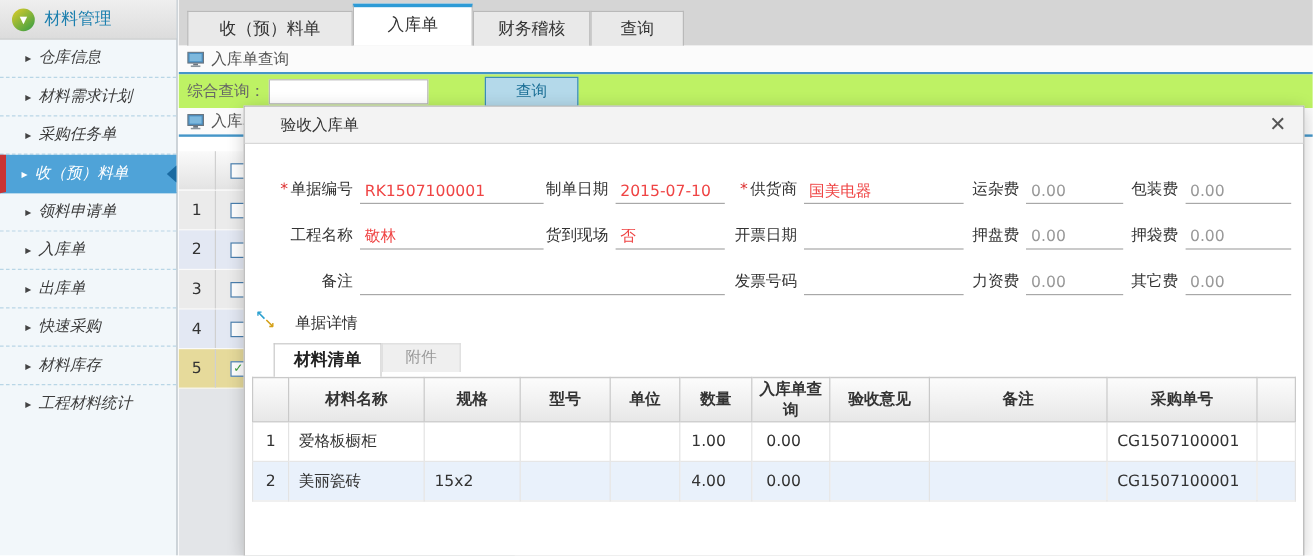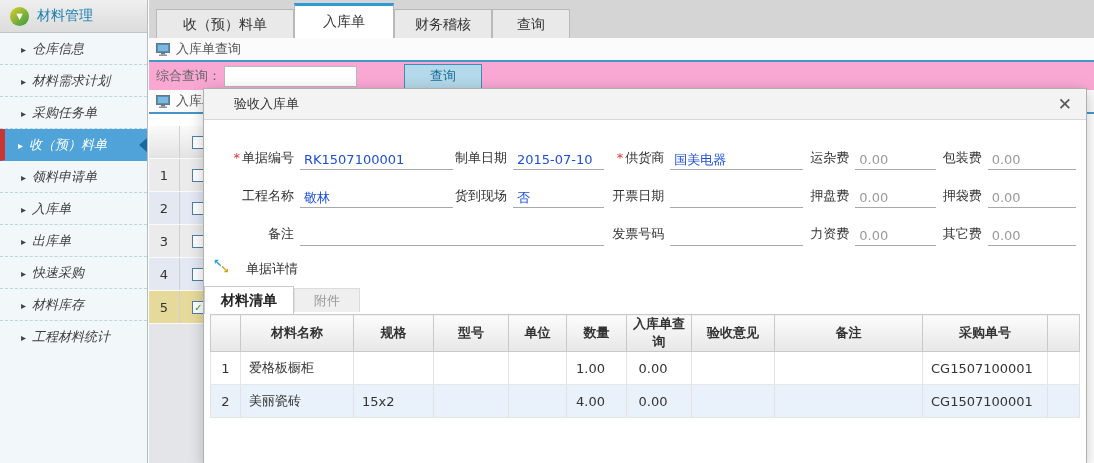--- a/index.html
+++ b/index.html
@@ -32,21 +32,21 @@
   .tabbar { height:38px; background:#d5d5d5; display:flex; align-items:flex-end; padding-left:7px; }
   .tab { height:29px; line-height:28px; background:#e9e9e9; border:1px solid #b9b9b9;
          border-bottom:none; text-align:center; font-size:14px; color:#333; cursor:pointer; }
   .tab.active { height:35px; line-height:31px; background:#fff; border-top:3px solid #2e9bd6; }
   .t1{width:138px;} .t2{width:100px;} .t3{width:98px;} .t4{width:78px;}
 
   .section-head { height:24px; background:#fbfbfb; border-bottom:2px solid #4596c8;
                   display:flex; align-items:center; padding-left:7px; gap:6px;
                   color:#555; white-space:nowrap; }
   .mon { flex:0 0 14px; }
-  .queryrow { height:28px; background:#f9a8d4; display:flex; align-items:center;
+  .queryrow { height:28px; background:#bef264; display:flex; align-items:center;
               padding-left:7px; color:#666; }
   .query-input { width:133px; height:21px; border:1px solid #b9b9b9; background:#fff;
                  margin-left:3px; font-size:12px; padding:0 4px; }
   .query-btn { margin-left:47px; width:78px; height:25px; background:#b4d9ea;
                border:1px solid #3a8fb7; color:#1b6f96; font-size:13px; cursor:pointer;
                font-family:inherit; }
 
   
   .bgtable { margin-top:12px; width:280px; }
   .bgrow { display:flex; height:33px; border-bottom:1px solid #fafafa; }
@@ -67,36 +67,36 @@
             display:flex; align-items:center; }
   .m-title { padding-left:30px; color:#333; }
   .m-close { margin-left:auto; margin-right:14px; color:#555; font-size:17px; cursor:pointer; }
 
   .form { padding:12px 10px 0 10px; }
   .frow { display:flex; height:38px; align-items:flex-end; }
   .f { display:flex; align-items:flex-end; }
   .lbl { text-align:right; color:#333; padding-bottom:3px; white-space:nowrap; }
   .req { color:#dd3333; margin-right:2px; }
   .inp { flex:1; border-bottom:1px solid #a8a8a8; height:21px; line-height:21px;
-         margin-left:6px; padding-left:4px; color:#1d4ed8; white-space:nowrap; overflow:hidden; }
+         margin-left:6px; padding-left:4px; color:#ef4444; white-space:nowrap; overflow:hidden; }
   .inp.amt { color:#999; }
   .c1{width:240px;} .c1 .lbl{width:80px;}
   .c2{width:152px;} .c2 .lbl{width:54px;}
   .c3{width:200px;} .c3 .lbl{width:60px;text-align:right;}
   .c4{width:133px;} .c4 .lbl{width:46px;}
   .c5{width:141px;margin-top:18px;} .c5 .lbl{width:46px;}
   .c12{width:392px;} .c12 .lbl{width:80px;}
 
   .detail-head { margin-top:10px; height:26px; display:flex; align-items:center;
                  padding-left:10px; gap:16px; color:#333; }
   .exp-ic { position:relative; width:16px; height:16px; flex:0 0 16px; }
   .exp-ic .ul { position:absolute; left:-1px; top:-4px; color:#2aa0d0; font-size:11px; font-weight:bold; }
   .exp-ic .dr { position:absolute; left:6px; top:2px;  color:#d4a017; font-size:11px; font-weight:bold; }
 
-  .dtabs { display:flex; align-items:center; padding-left:0; margin-top:4px; }
+  .dtabs { display:flex; align-items:flex-start; padding-left:24px; margin-top:4px; }
   .dtab.active { width:90px; height:28px; line-height:27px; text-align:center; background:#fff;
                  border:1px solid #c9c9c9; border-bottom:none; font-weight:bold; font-size:14px; color:#222; }
   .dtab.inactive { width:66px; height:24px; line-height:23px; text-align:center; background:#efefef;
                    border:1px solid #dcdcdc; border-bottom:none; color:#999; }
 
   table.dt { border-collapse:collapse; table-layout:fixed; margin:0 6px; width:869px; }
   .dt th { background:linear-gradient(#fcfcfc,#e7e7e7); border:1px solid #c9c9c9;
            height:31px; font-weight:bold; color:#333; font-size:13px; }
   .dt td { height:33px; border-right:1px solid #e3e3e3; border-bottom:1px solid #e6e6e6;
            color:#333; overflow:hidden; white-space:nowrap; }

